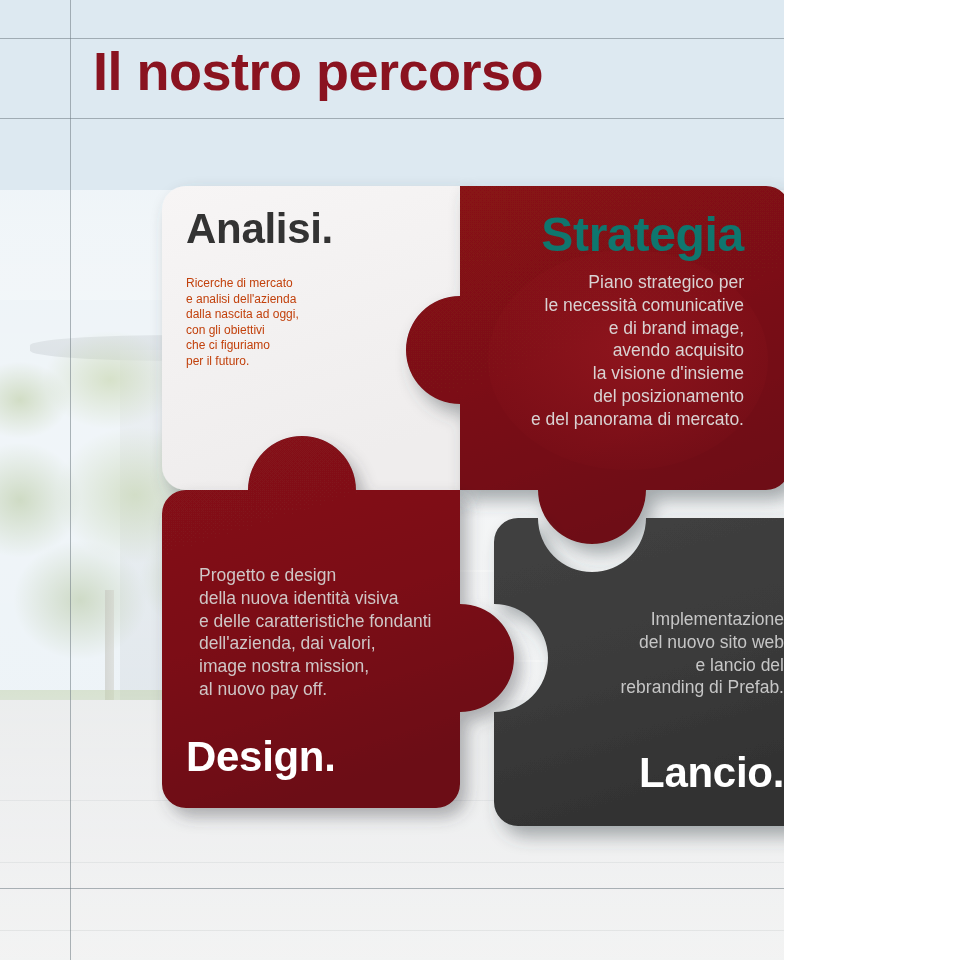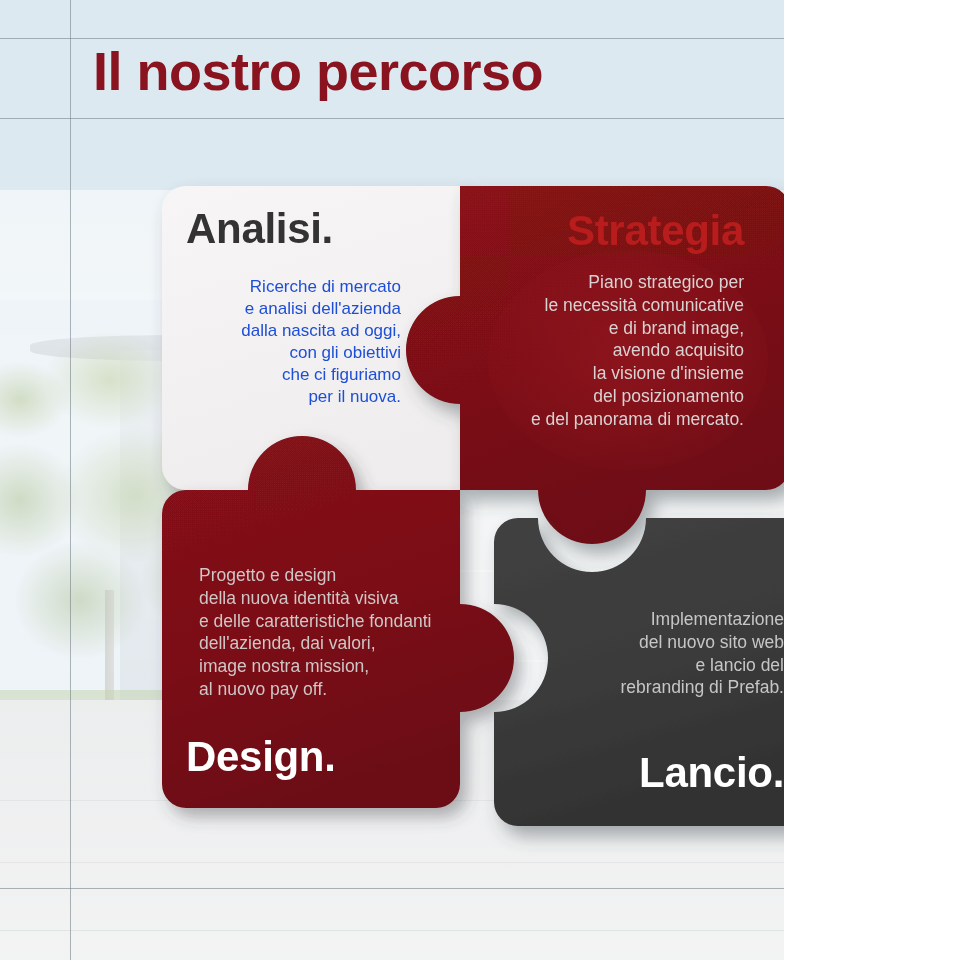--- a/index.html
+++ b/index.html
@@ -228,31 +228,31 @@
              A24,24 0 0 1 494,802
              V712
              A52,52 0 1 0 494,604
              V542
              A24,24 0 0 1 518,518 Z"></path>
   </svg>
 
   <div class="txt" style="left:186px;top:205px;width:230px;text-align:left;">
     <div class="pz-head" style="font-size:42px;color:#333333;">Analisi.</div>
   </div>
-  <div class="txt pz-body" style="left:186px;top:276px;width:215px;text-align:right;font-size:17px;color:#1d4ed8;">
+  <div class="txt pz-body" style="left:186px;top:276px;width:215px;text-align:left;font-size:12px;color:#c2410c;">
     <div>Ricerche di mercato</div>
     <div>e analisi dell'azienda</div>
     <div>dalla nascita ad oggi,</div>
     <div>con gli obiettivi</div>
     <div>che ci figuriamo</div>
-    <div>per il nuova.</div>
+    <div>per il futuro.</div>
   </div>
 
   <div class="txt" style="left:500px;top:207px;width:244px;text-align:right;">
-    <div class="pz-head" style="font-size:42px;color:#b91c1c;">Strategia</div>
+    <div class="pz-head" style="font-size:48px;color:#0f766e;">Strategia</div>
   </div>
   <div class="txt pz-body" style="left:484px;top:271px;width:260px;text-align:right;font-size:17.5px;color:#d9d2d2;">
     <div>Piano strategico per</div>
     <div>le necessità comunicative</div>
     <div>e di brand image,</div>
     <div>avendo acquisito</div>
     <div>la visione d'insieme</div>
     <div>del posizionamento</div>
     <div>e del panorama di mercato.</div>
   </div>

